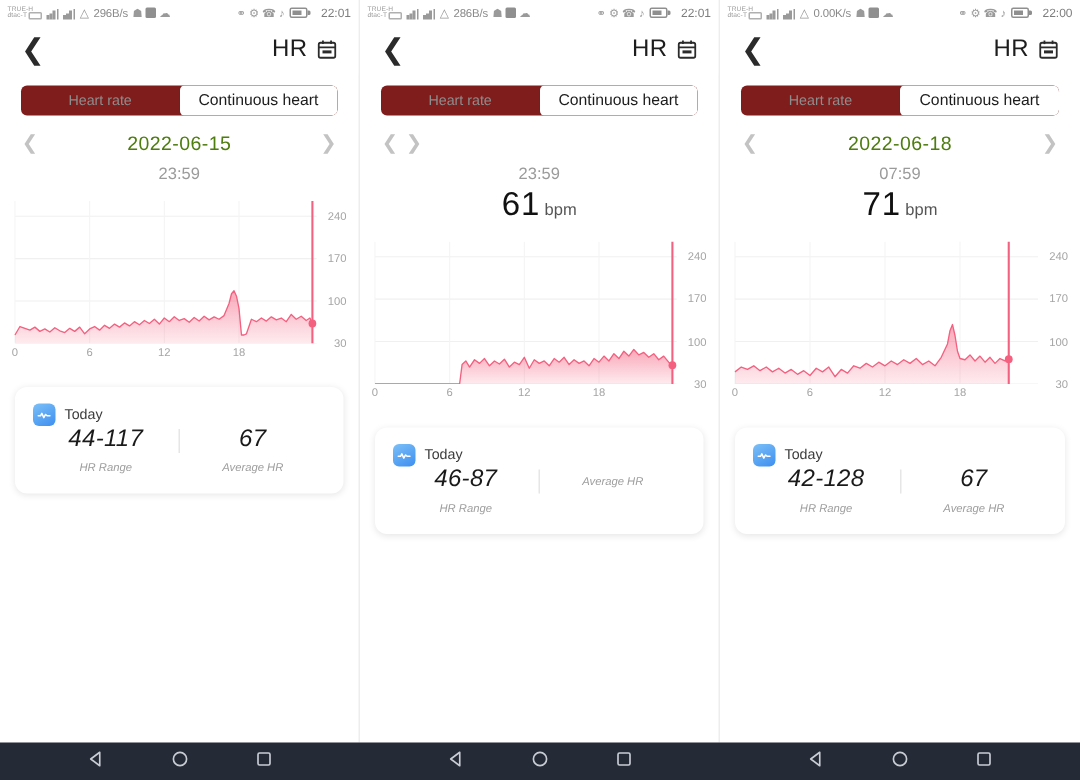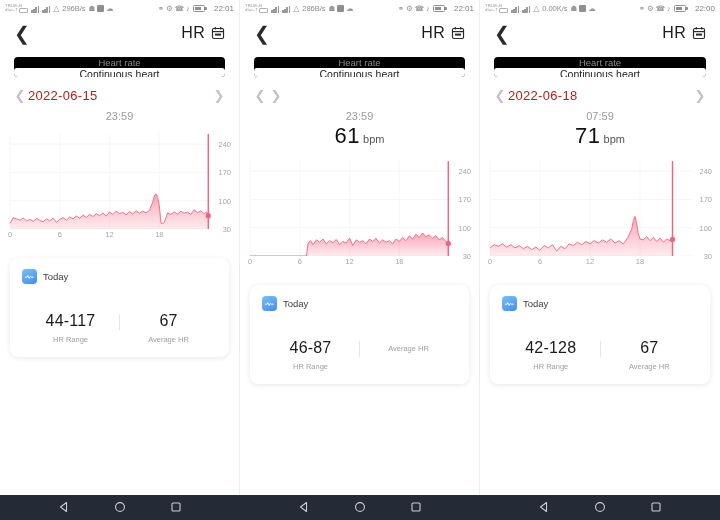--- a/index.html
+++ b/index.html
@@ -48,31 +48,31 @@
 
   
   .appbar { height: 32px; display: flex; align-items: center; padding: 0 14px; background:#fff; }
   .back { width: 20px; font-size: 19px; color: #2b2b2b; line-height: 1; cursor: pointer;
           font-family: "DejaVu Sans", sans-serif; }
   .apptitle { flex: 1; text-align: right; font-size: 16px; color: #1d1d1d; letter-spacing: .3px; }
   .cal { width: 20px; display: flex; justify-content: flex-end; cursor: pointer; }
 
   
   .tabs { margin: 8px 14px 0; height: 20px; display: flex;
-          background: #000000; border-radius: 4px; overflow: hidden; flex-direction: column; }
+          background: #7f1d1d; border-radius: 4px; overflow: hidden; }
   .tab { flex: 1; display: flex; align-items: center; justify-content: center;
          font-size: 9.5px; color: #8d8d8d; cursor: pointer; }
   .tab.active { background: #ffffff; color: #1c1c1c; font-size: 10.5px; border-radius: 3px;
                 box-shadow: 0 0 1px rgba(0,0,0,.14); }
 
   
   .daterow { display: flex; align-items: center; padding: 0 12px; height: 24px; margin-top: 6px; }
   .arrow { width: 16px; text-align: center; font-size: 13px; color: #c3c3c3; cursor: pointer;
            font-family: "DejaVu Sans", sans-serif; }
-  .datetext { flex: 1; text-align: left; font-size: 13px; color: #b91c1c; letter-spacing: .3px; }
+  .datetext { flex: 1; text-align: center; font-size: 13px; color: #4d7c0f; letter-spacing: .3px; }
 
   .timetext { text-align: center; font-size: 11px; color: #9b9b9b; margin-top: 3px; }
   .bpmrow { text-align: center; margin-top: 1px; }
   .bpmval { font-size: 22px; color: #111; font-weight: normal; letter-spacing: .5px; }
   .bpmunit { font-size: 11px; color: #555; margin-left: 3px; }
 
   
   .chartwrap { position: relative; margin: 12px 6px 0 6px; height: 110px; }
   .chartsvg { display: block; width: 100%; height: 95px; }
   .xaxis { position: relative; height: 12px; margin: 1px 0 0 0; }
@@ -81,21 +81,21 @@
   .yaxis span { position: absolute; font-size: 7.5px; color: #a5a5a5; right: 0; transform: translateY(-50%); }
 
   
   .card { margin: 14px 10px 0; background: #fff; border-radius: 8px;
           box-shadow: 0 1px 5px rgba(0,0,0,.10); padding: 11px 12px 13px; }
   .cardhead { display: flex; align-items: center; gap: 6px; }
   .cardicon { width: 15px; height: 15px; border-radius: 4px;
               background: linear-gradient(150deg,#7cc0f7,#3d8ef0);
               display: flex; align-items: center; justify-content: center; }
   .cardtitle { font-size: 9.5px; color: #3c3c3c; }
-  .stats { display: flex; align-items: stretch; margin-top: 28px; }
+  .stats { display: flex; align-items: stretch; margin-top: 0; font-style: italic; }
   .stat { flex: 1; text-align: center; }
   .statval { font-size: 16px; color: #1a1a1a; letter-spacing: .2px; }
   .statlbl { font-size: 7.5px; color: #9e9e9e; margin-top: 5px; }
   .divider { width: 1px; background: #e6e6e6; margin: 2px 0 14px; }
 
   
   .navbar { position: absolute; left: 0; bottom: 0; width: 720px; height: 25px;
             background: #252b36; display: flex; }
   .navthird { flex: 1; display: flex; align-items: center; justify-content: center; gap: 44px; }
   .navbtn { cursor: pointer; }

